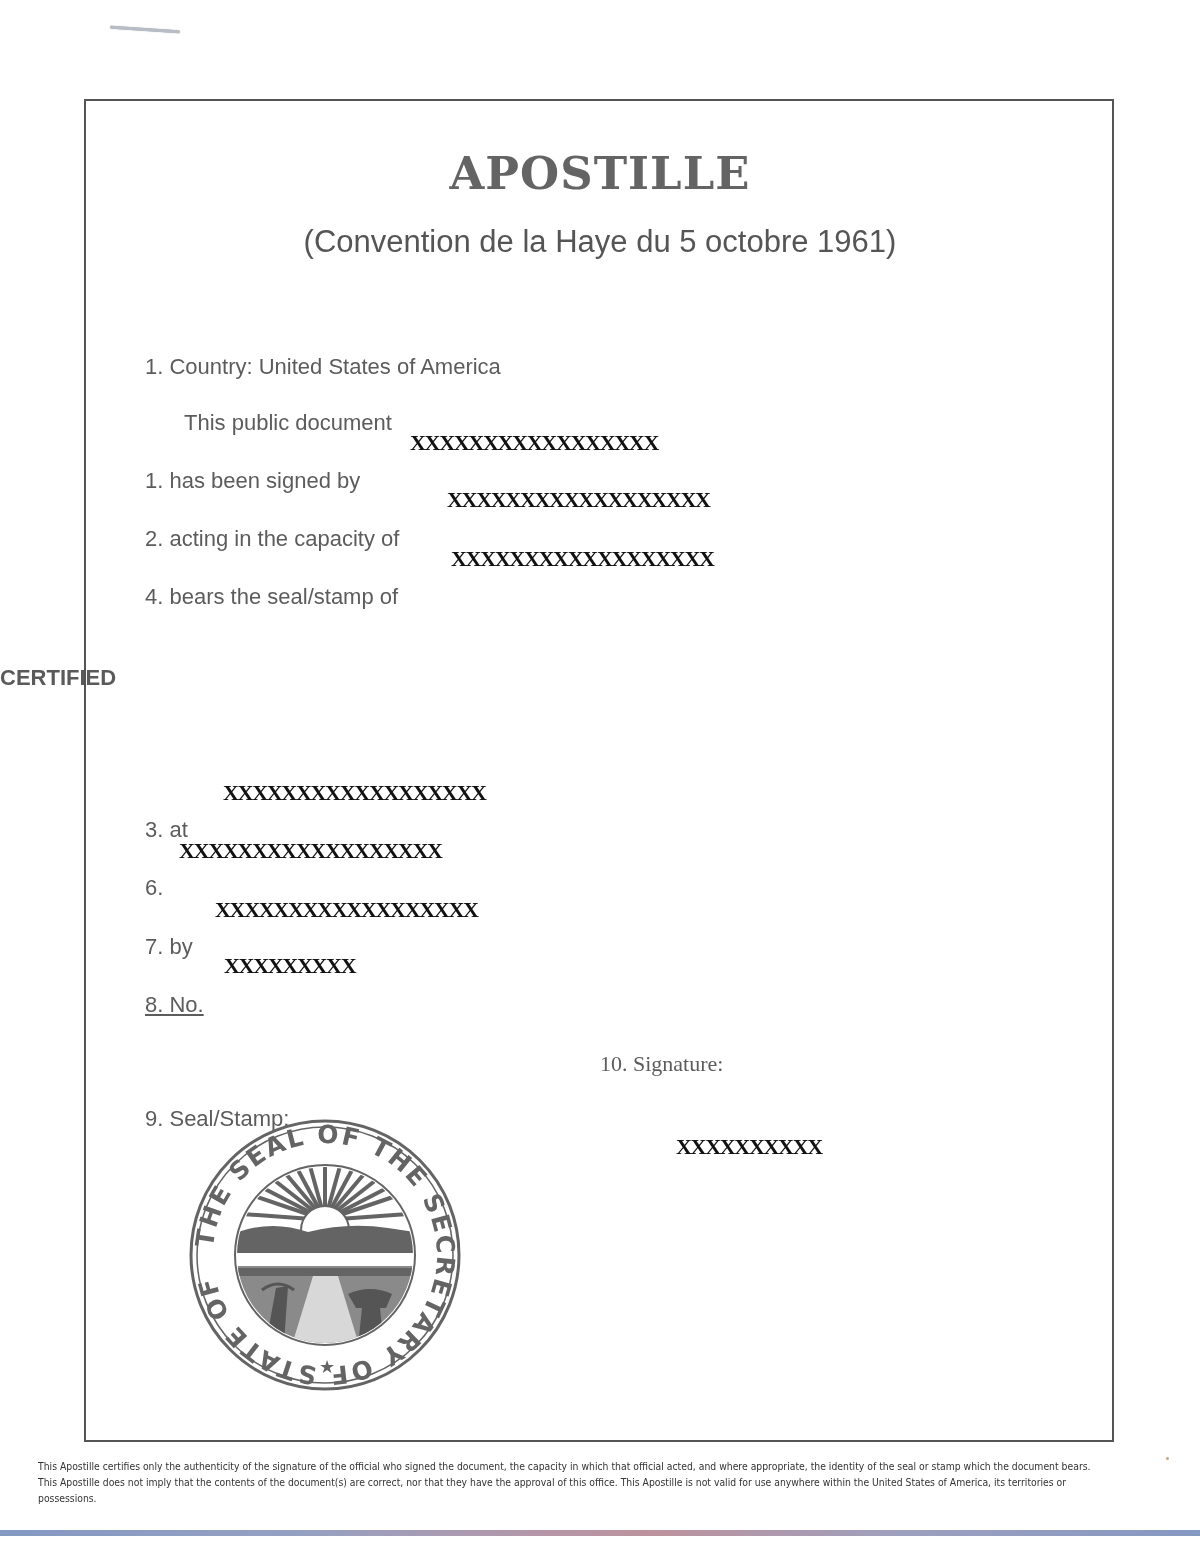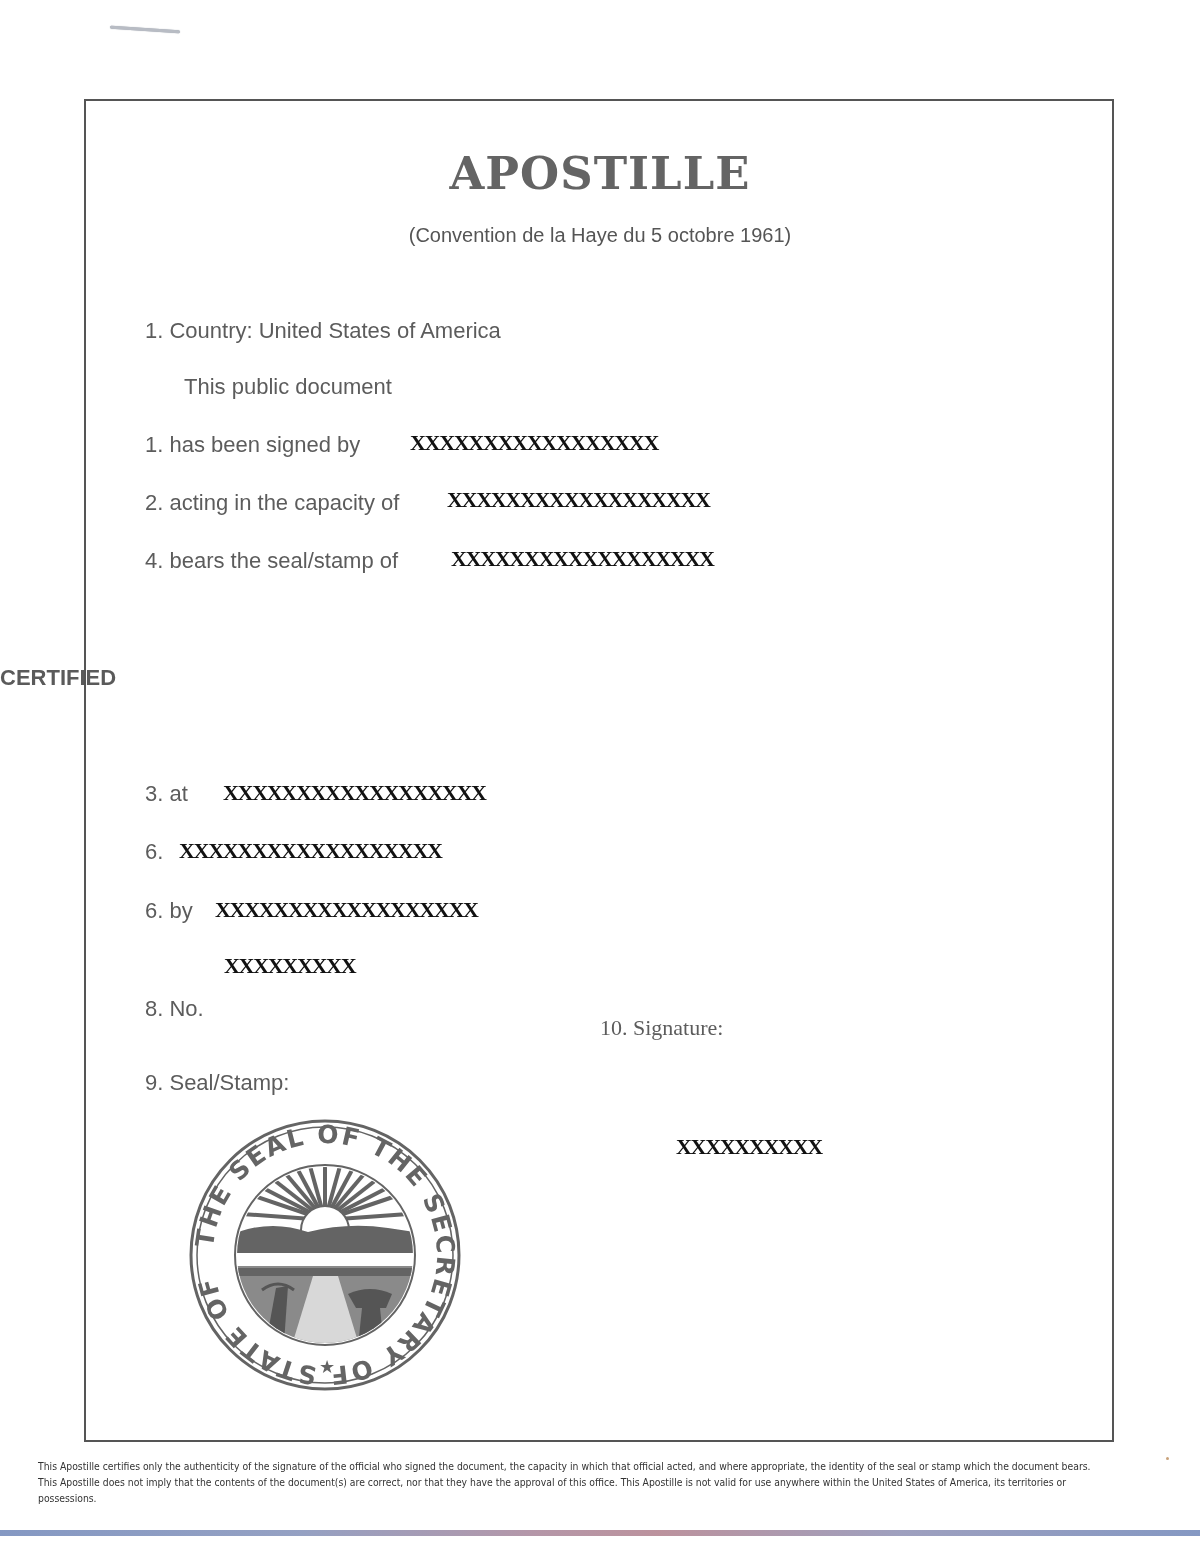--- a/index.html
+++ b/index.html
@@ -19,24 +19,24 @@
       border: 2px solid #555; box-sizing: border-box;
     }
     .title {
       position: absolute; left: 0; right: 0; top: 148px; text-align: center;
       font-family: "DejaVu Serif", "Liberation Serif", serif;
       font-weight: bold; font-size: 44px; letter-spacing: 1px; color: #646464;
       transform: scaleX(1.02);
     }
     .subtitle {
       position: absolute; left: 0; right: 0; top: 224px; text-align: center;
-      font-size: 20px; color: #555;
+      font-size: 31px; color: #555;
     }
     .line {
-      position: absolute; left: 145px; font-size: 22px; color: #5c5c5c; white-space: nowrap;
+      position: absolute; left: 145px; font-size: 22px; color: #5c5c5c; white-space: nowrap; margin-top: 36px;
     }
     .redact {
       position: absolute; font-family: "Liberation Serif", serif; font-size: 22px;
       color: #111; letter-spacing: -1.3px; white-space: nowrap; font-weight: bold;
     }
     .certified {
       position: absolute; left: 0; right: 0; top: 665px; text-align: left;
       font-weight: bold; font-size: 22px; color: #5a5a5a;
     }
     .seal { position: absolute; left: 188px; top: 1118px; width: 274px; height: 274px; }
@@ -75,24 +75,24 @@
 <div class="redact" style="left:451px; top:546px;">XXXXXXXXXXXXXXXXXX</div>
 
 <div class="certified">CERTIFIED</div>
 
 <div class="line" style="top:781px;">3. at</div>
 <div class="redact" style="left:223px; top:780px;">XXXXXXXXXXXXXXXXXX</div>
 
 <div class="line" style="top:839px;">6.</div>
 <div class="redact" style="left:179px; top:838px;">XXXXXXXXXXXXXXXXXX</div>
 
-<div class="line" style="top:898px;">6. by</div>
+<div class="line" style="top:898px;">7. by</div>
 <div class="redact" style="left:215px; top:897px;">XXXXXXXXXXXXXXXXXX</div>
 
-<div class="line" style="top:996px;">8. No.</div>
+<div class="line" style="top:956px;text-decoration:underline;">8. No.</div>
 <div class="redact" style="left:224px; top:953px;">XXXXXXXXX</div>
 
 <div class="line" style="top:1070px;">9. Seal/Stamp:</div>
 <div class="line" style="top:1015px; left:600px;font-family:Liberation Serif, serif;">10. Signature:</div>
 <div class="redact" style="left:676px; top:1134px;">XXXXXXXXXX</div>
 
 <svg class="seal" viewBox="0 0 274 274">
   <defs>
     <path id="sealTextPath" d="M 137,137 m -112,0 a 112,112 0 1,1 224,0 a 112,112 0 1,1 -224,0"></path>
     <clipPath id="innerClip">

